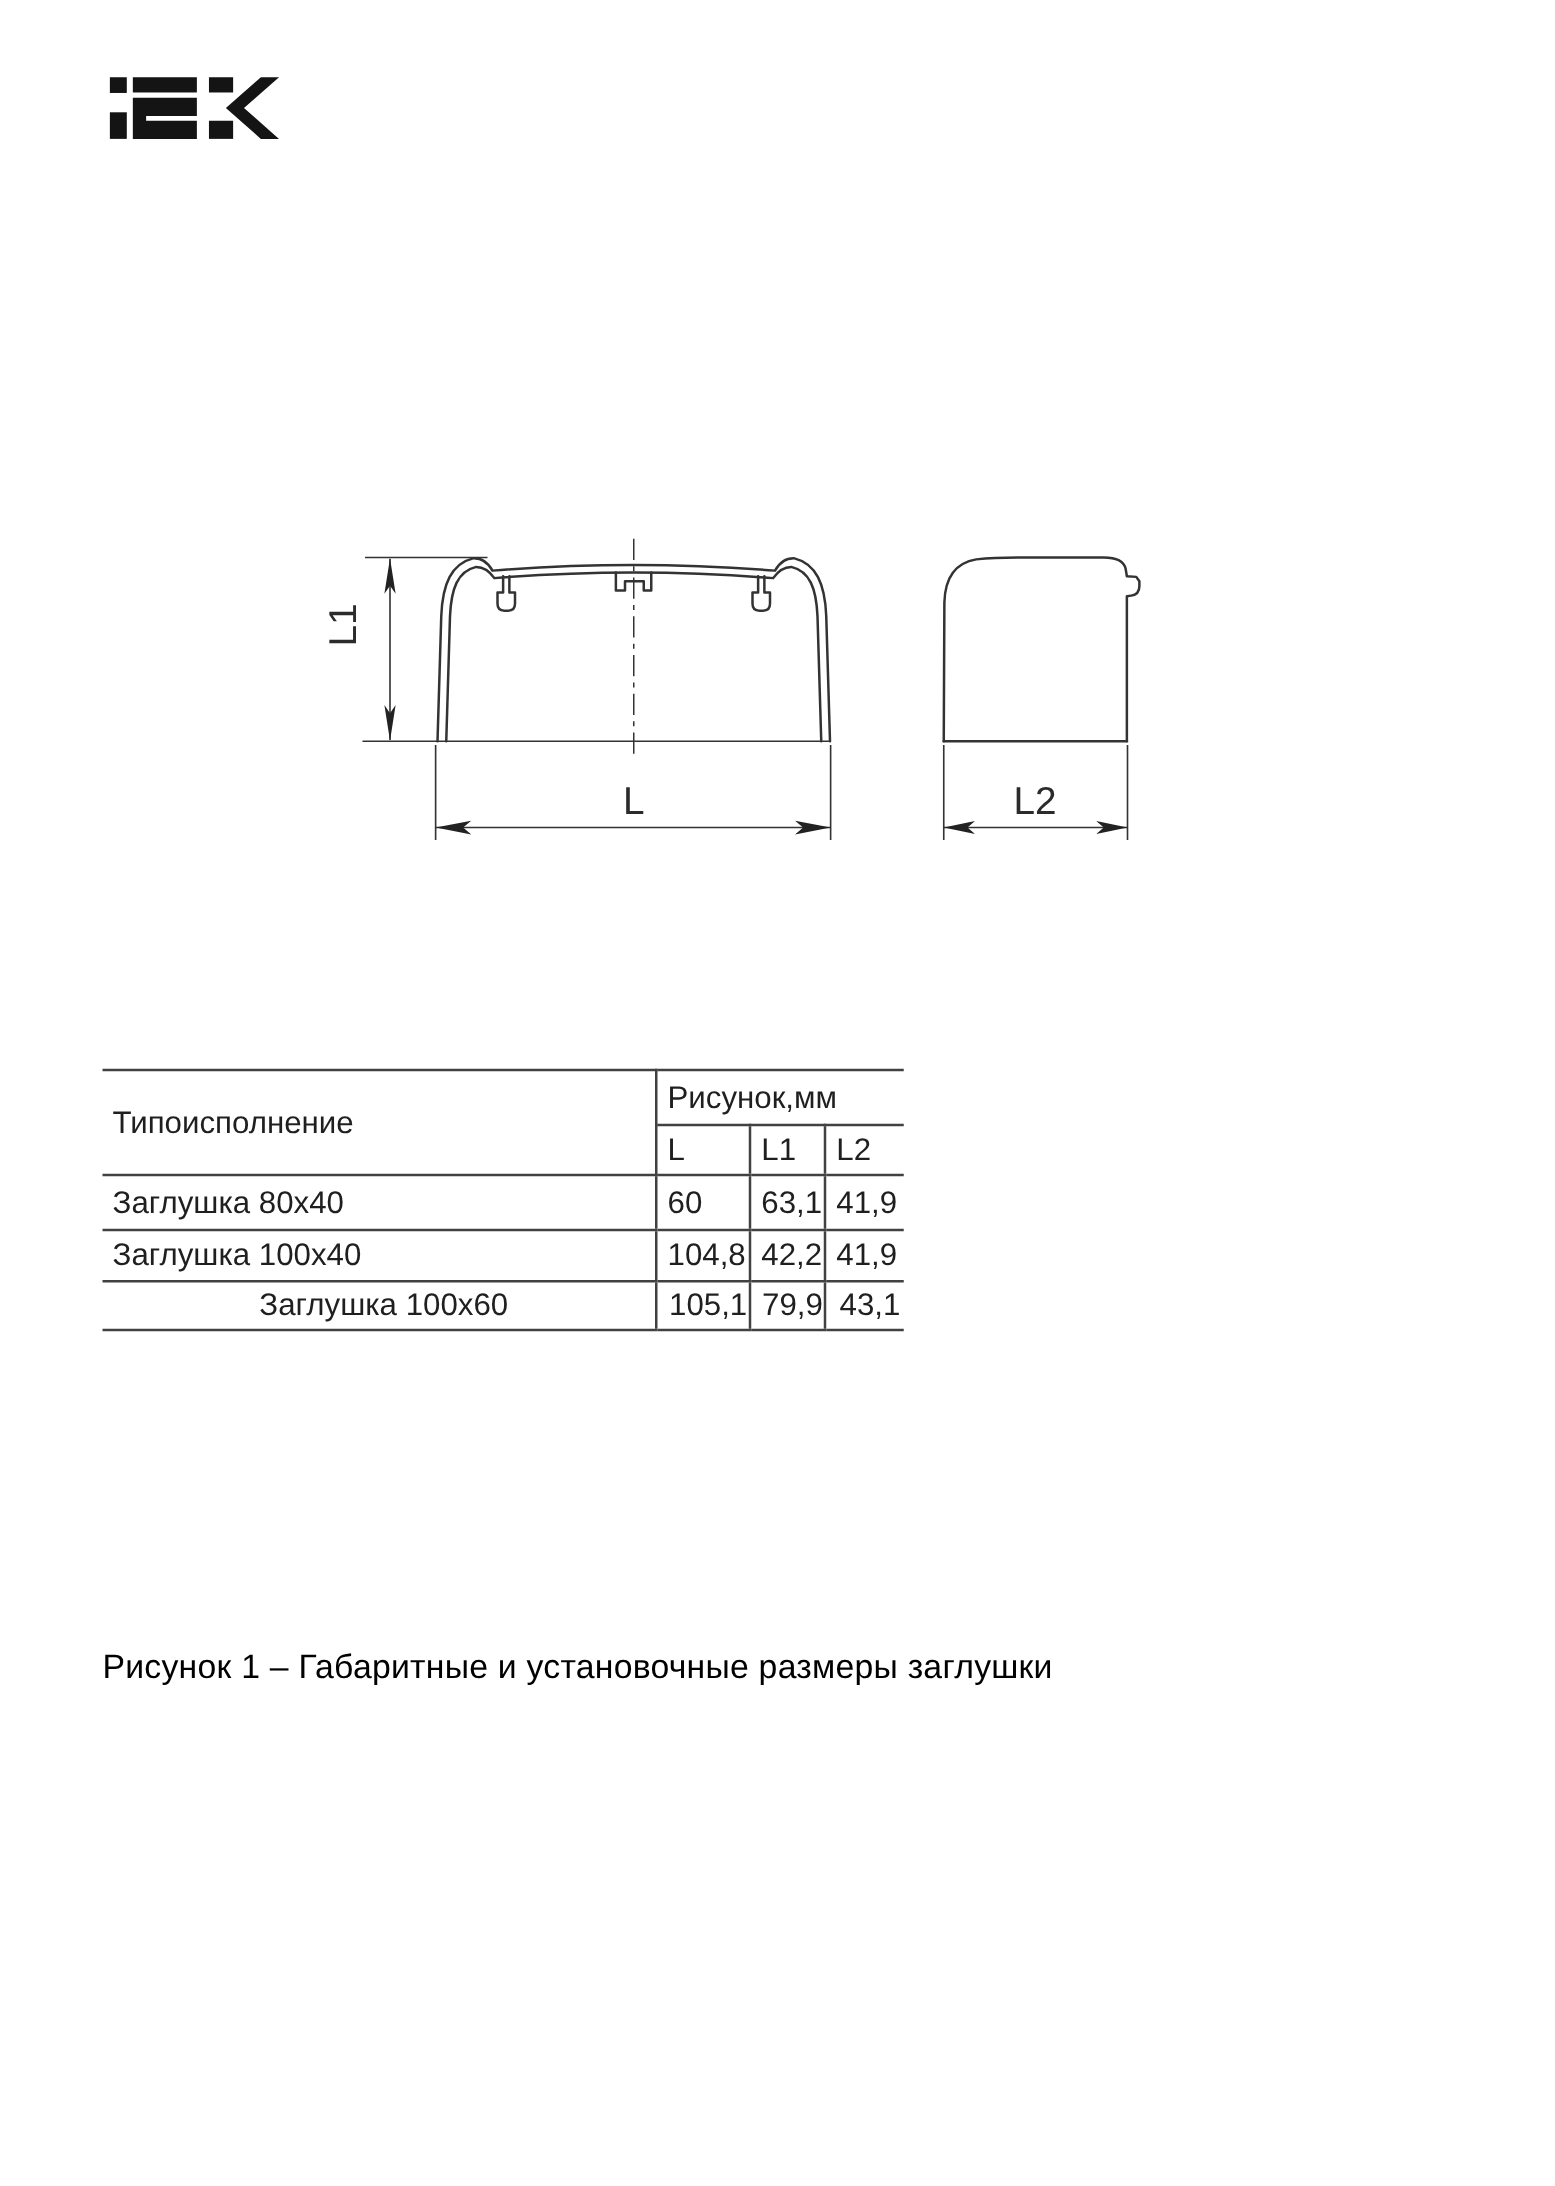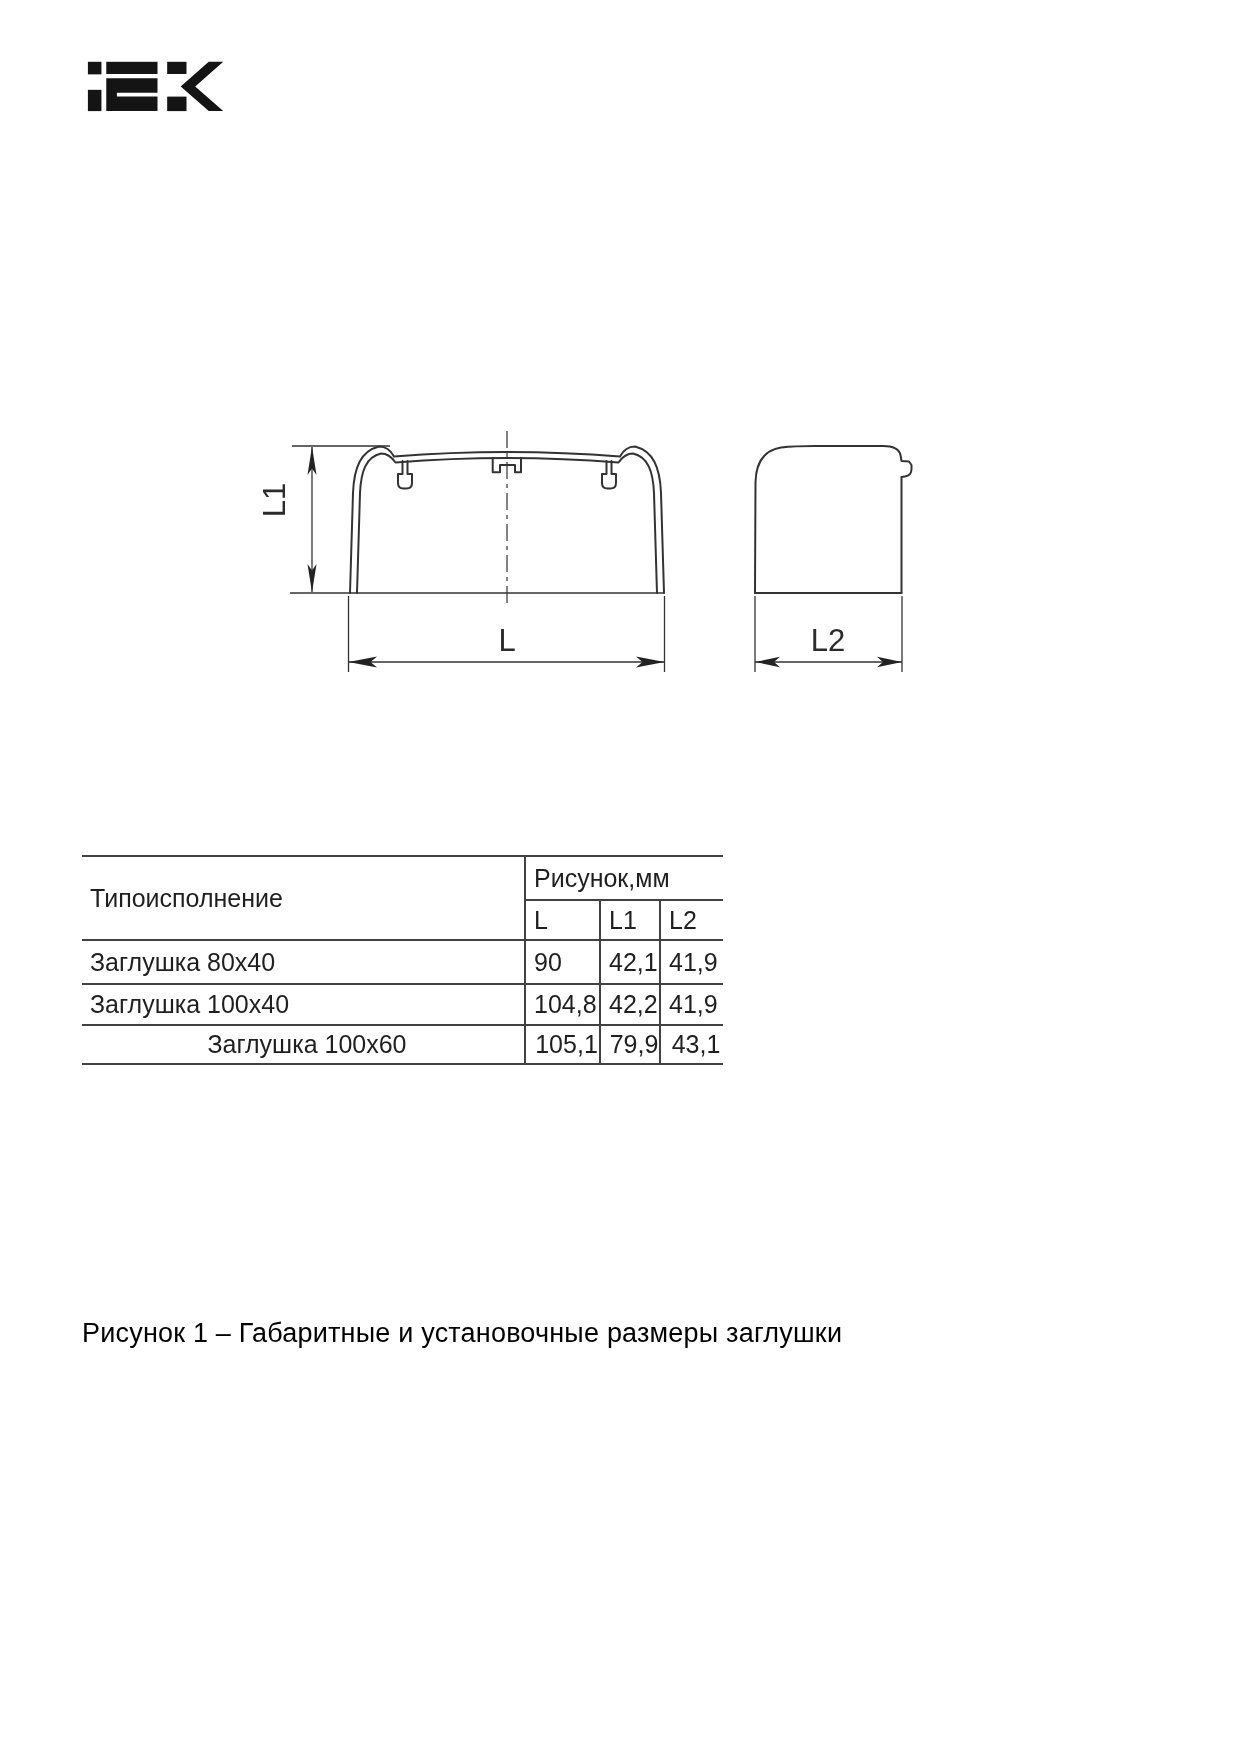--- a/index.html
+++ b/index.html
@@ -108,22 +108,22 @@
         <td class="bt br bb c-name" rowspan="2">Типоисполнение</td>
         <td class="bt bb" colspan="3">Рисунок,мм</td>
       </tr>
       <tr class="r-h2">
         <td class="bb">L</td>
         <td class="bb bl">L1</td>
         <td class="bb bl">L2</td>
       </tr>
       <tr class="r-d1">
         <td class="bb">Заглушка 80х40</td>
-        <td class="bb bl">90</td>
-        <td class="bb bl">42,1</td>
+        <td class="bb bl">60</td>
+        <td class="bb bl">63,1</td>
         <td class="bb bl">41,9</td>
       </tr>
       <tr class="r-d2">
         <td class="bb">Заглушка 100х40</td>
         <td class="bb bl">104,8</td>
         <td class="bb bl">42,2</td>
         <td class="bb bl">41,9</td>
       </tr>
       <tr class="r-d3">
         <td class="bb">Заглушка 100х60</td>

